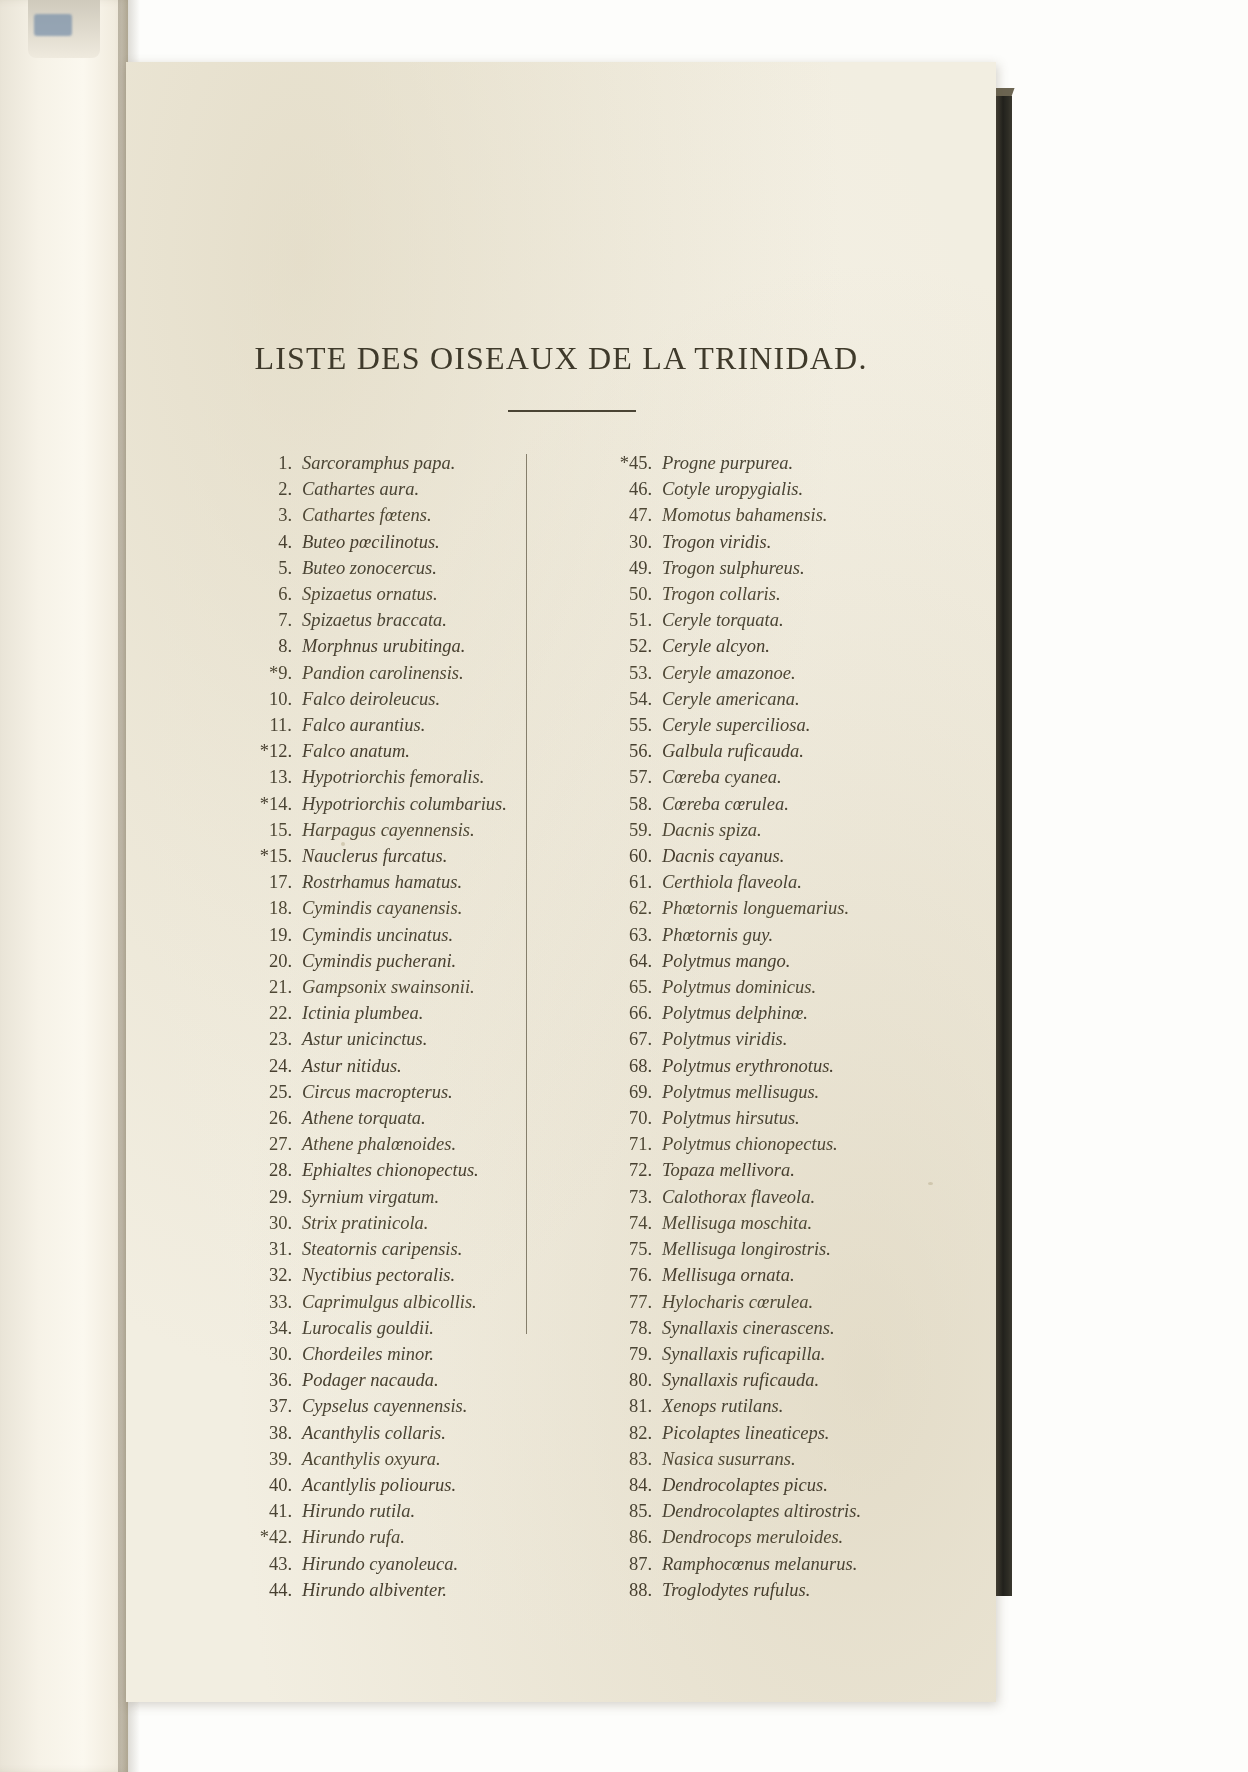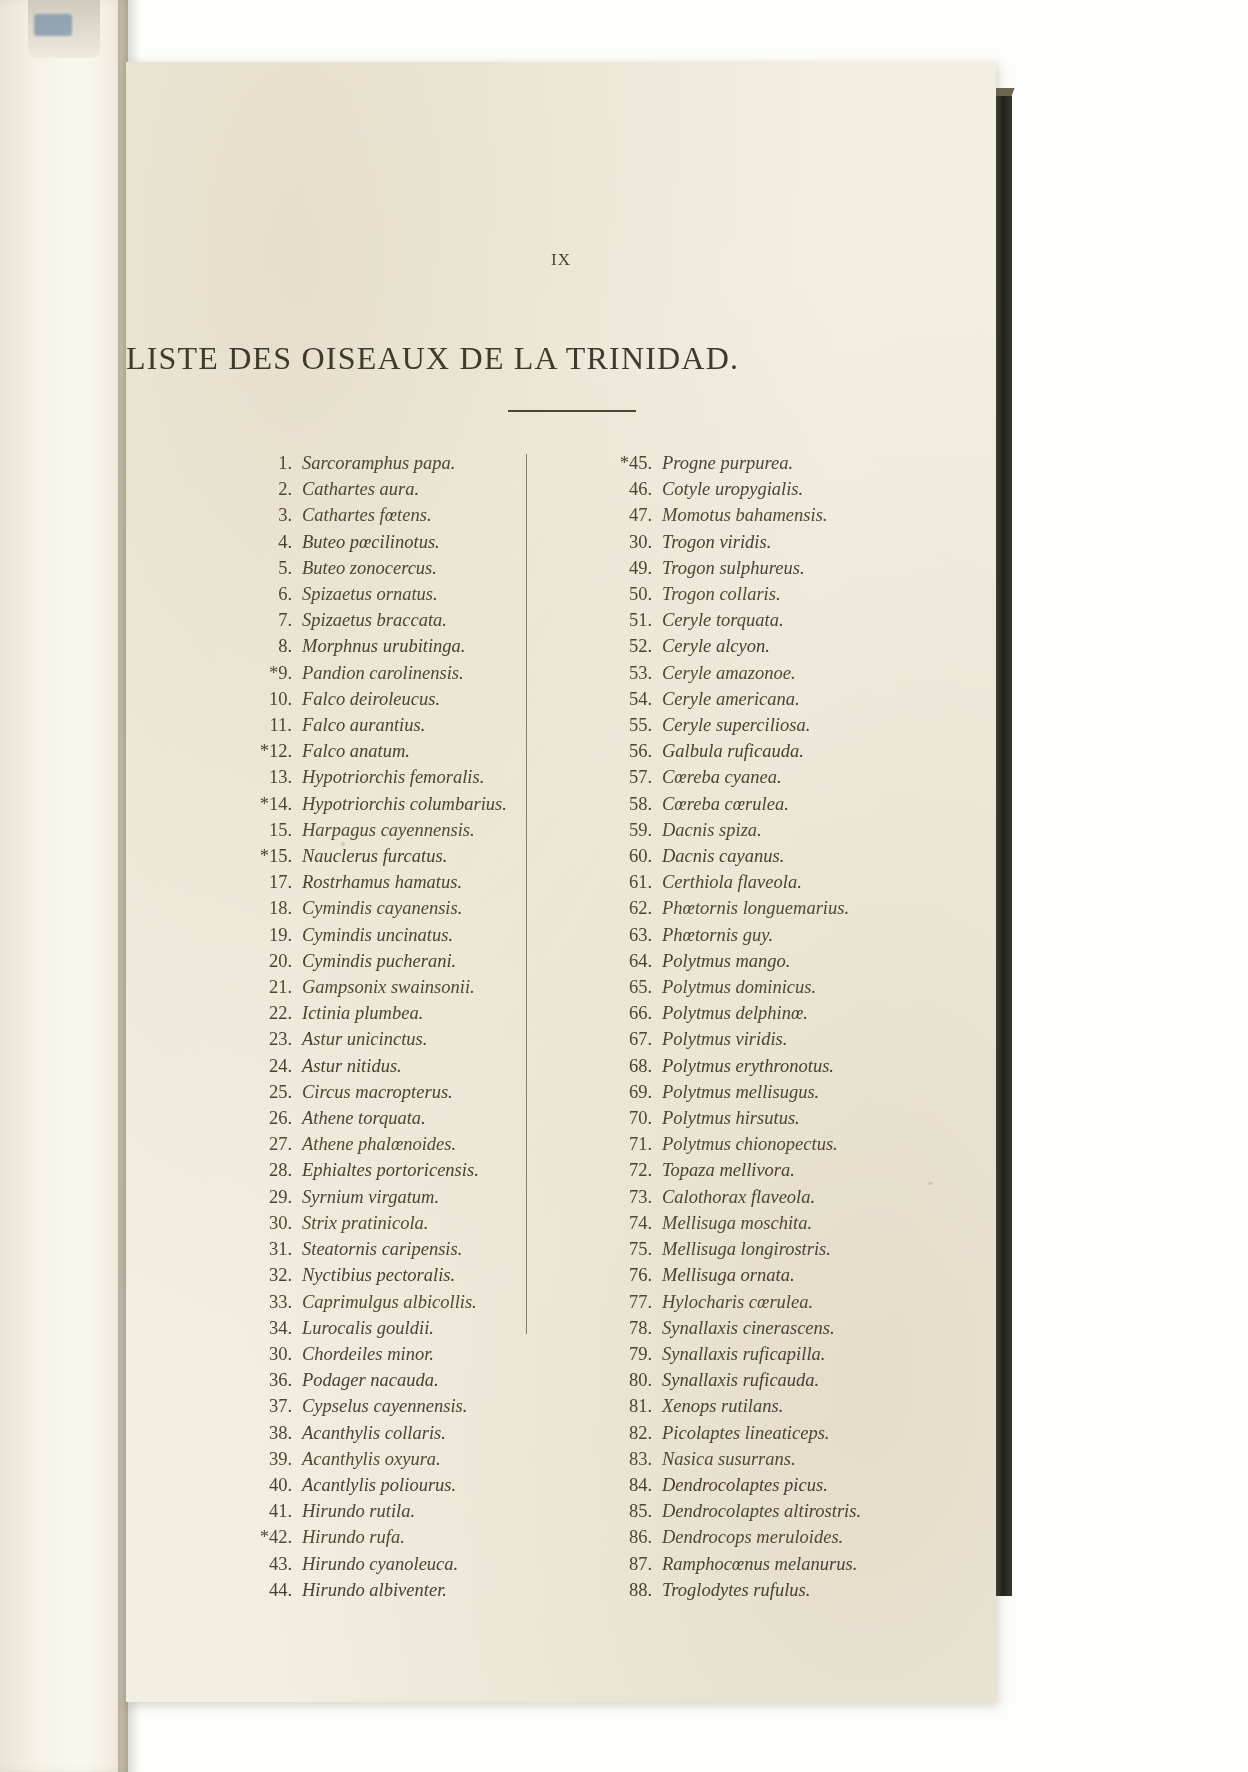--- a/index.html
+++ b/index.html
@@ -106,21 +106,21 @@
     text-align: center;
     font-size: 17px;
     letter-spacing: 1px;
     color: #4a4434;
   }
   .doc-title {
     position: absolute;
     top: 278px;
     left: 0;
     width: 870px;
-    text-align: left;
+    text-align: center;
     font-size: 32px;
     letter-spacing: 1.2px;
     color: #3f3a2b;
     font-weight: normal;
     white-space: nowrap;
   }
   .rule {
     position: absolute;
     top: 348px;
     left: 382px;
@@ -190,21 +190,20 @@
     <div class="left-page-blue"></div>
   </div>
   <div class="gutter"></div>
 
   <div class="book-edge-top"></div>
   <div class="book-edge"></div>
 
   <div class="sheet">
     <div class="sheet-grain"></div>
 
-    <div class="folio">IX</div>
     <div class="doc-title">LISTE DES OISEAUX DE LA TRINIDAD.</div>
     <div class="rule"></div>
     <div class="divider"></div>
 
     <div class="columns">
       <div class="col" id="col-left">
           <div class="entry">
             <span class="num">1.</span>
             <span class="nm">Sarcoramphus papa.</span>
           </div>
@@ -307,21 +306,21 @@
           <div class="entry">
             <span class="num">26.</span>
             <span class="nm">Athene torquata.</span>
           </div>
           <div class="entry">
             <span class="num">27.</span>
             <span class="nm">Athene phalœnoides.</span>
           </div>
           <div class="entry">
             <span class="num">28.</span>
-            <span class="nm">Ephialtes portoricensis.</span>
+            <span class="nm">Ephialtes chionopectus.</span>
           </div>
           <div class="entry">
             <span class="num">29.</span>
             <span class="nm">Syrnium virgatum.</span>
           </div>
           <div class="entry">
             <span class="num">30.</span>
             <span class="nm">Strix pratinicola.</span>
           </div>
           <div class="entry">

